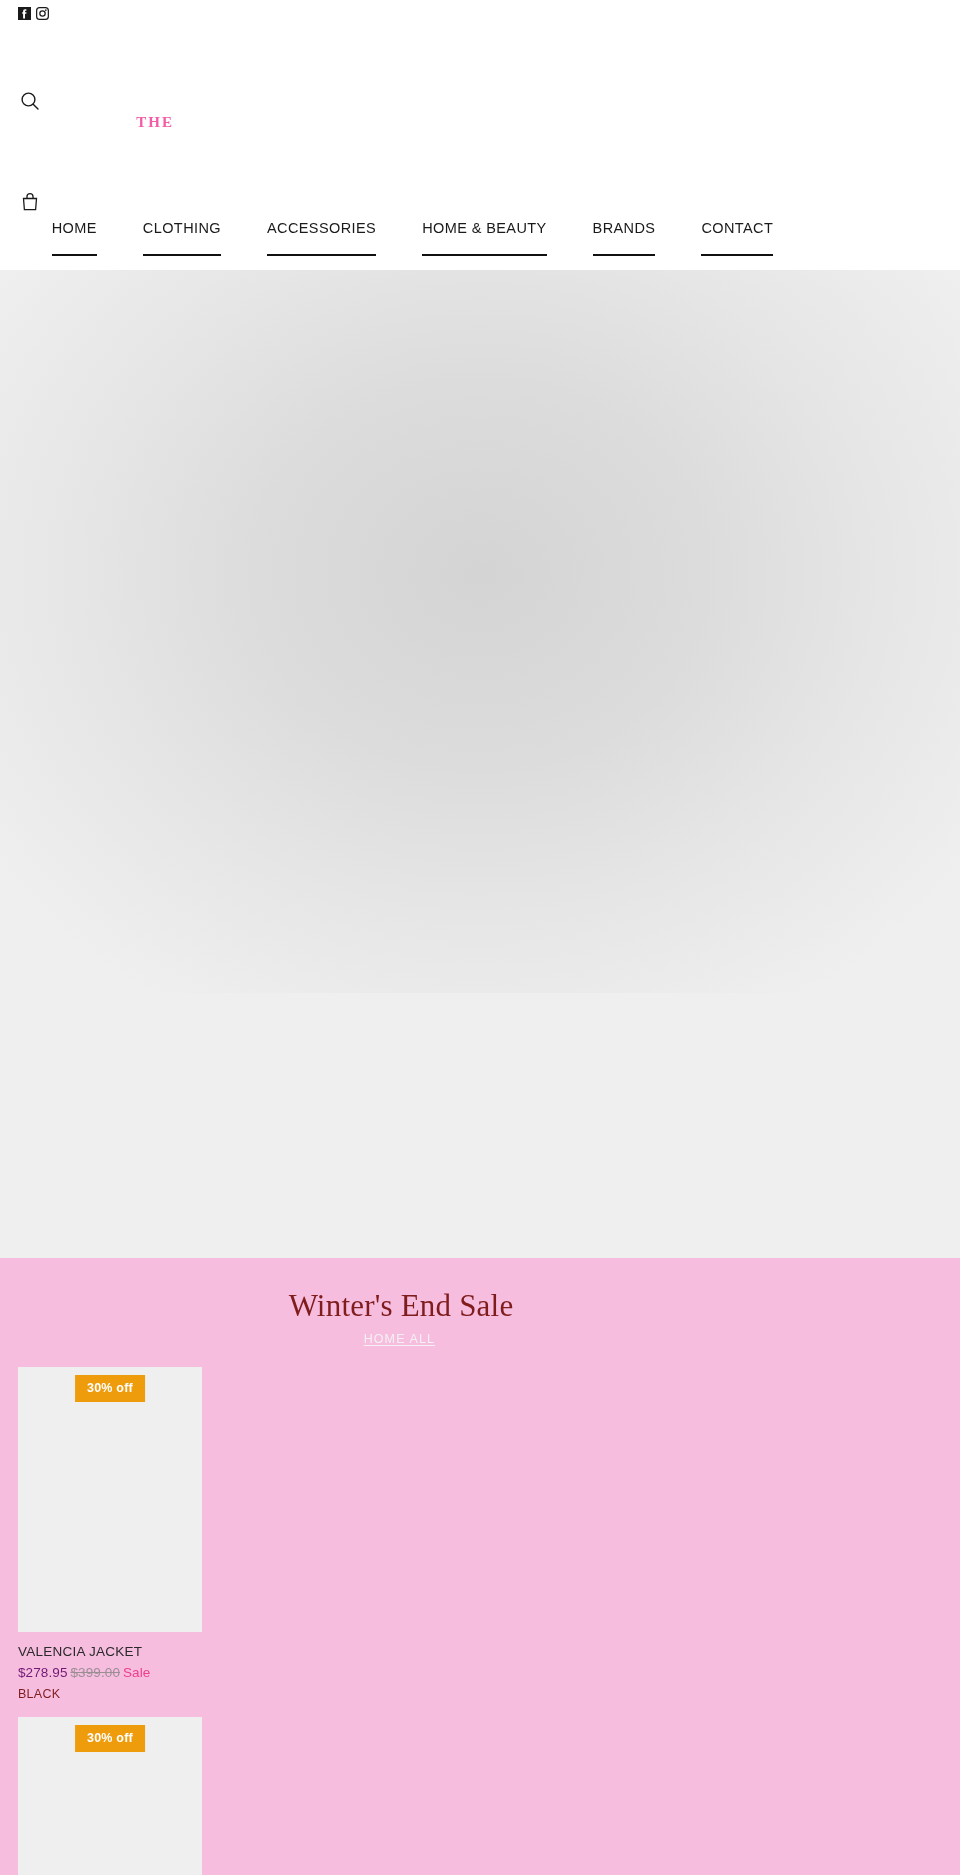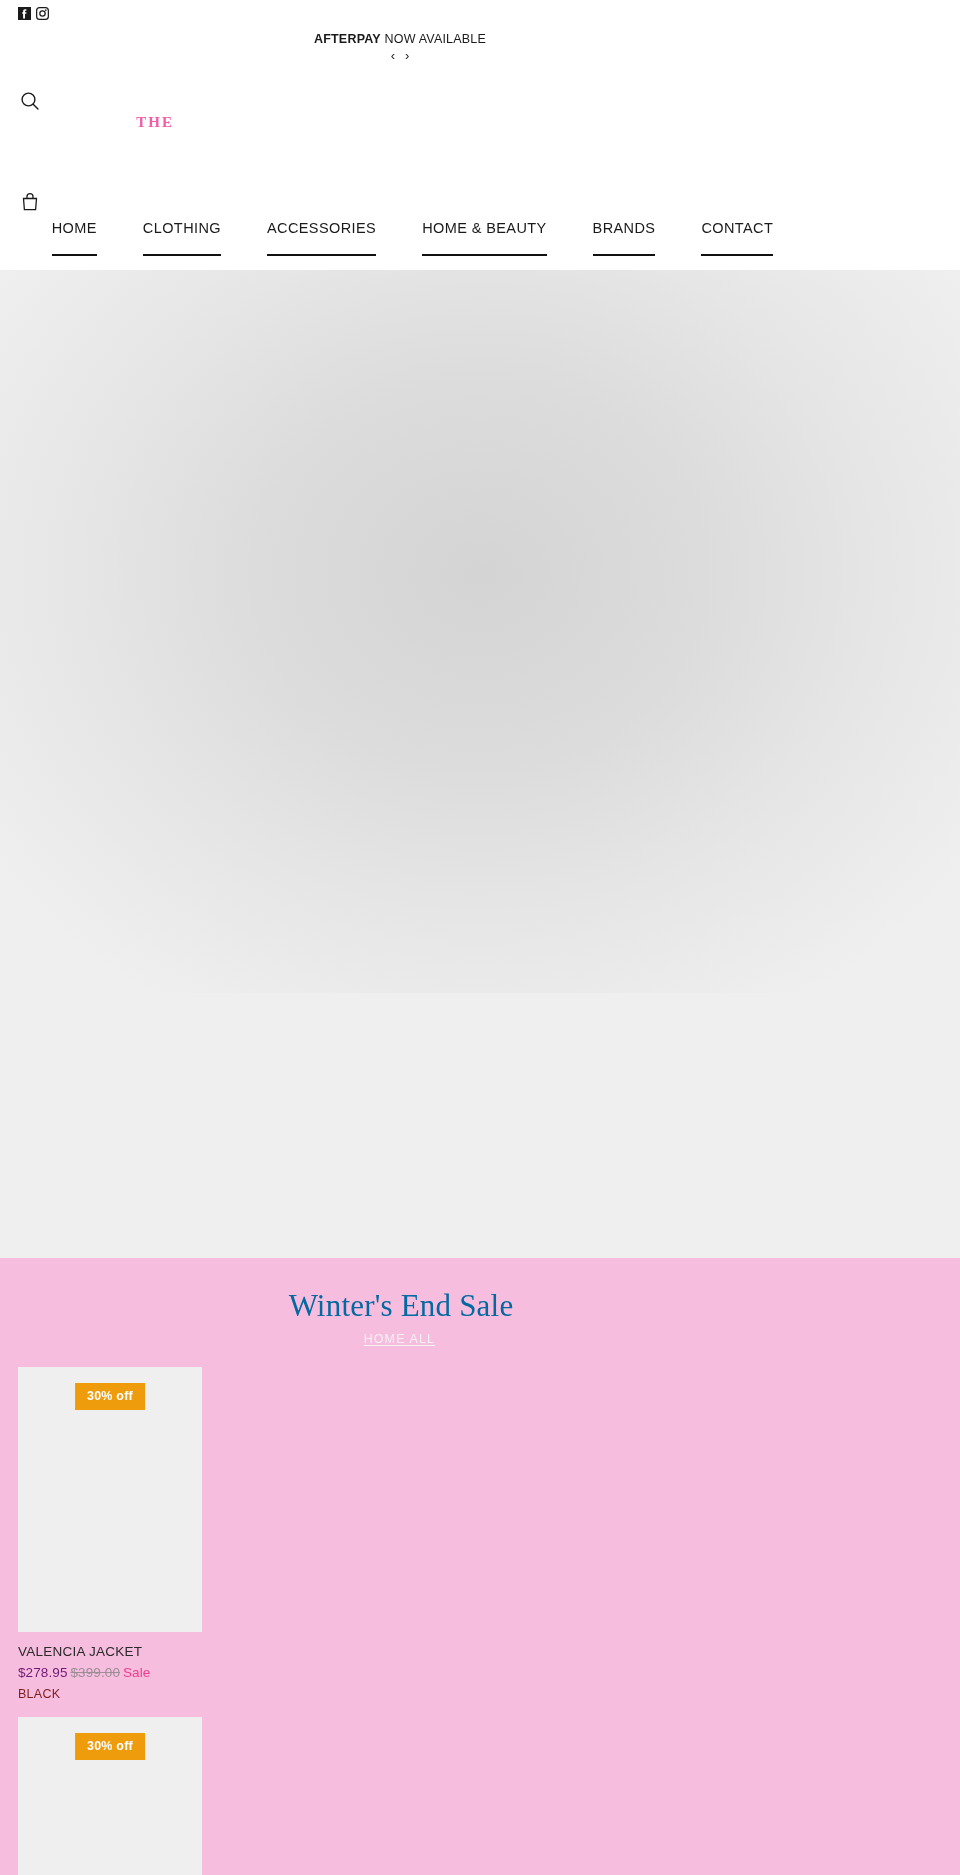--- a/index.html
+++ b/index.html
@@ -153,21 +153,21 @@
     width: 960px;
     min-height: 882px;
     background: #F7BDDF;
     padding-top: 28px;
   }
   .sale-title {
     text-align: center;
     font-family: "Liberation Serif", serif;
     font-weight: 400;
     font-size: 31px;
-    color: #0369a1;
+    color: #7f1d1d;
     line-height: 40px;
     letter-spacing: .2px;
     padding-right: 158px;
   }
   .view-all {
     display: block;
     width: fit-content;
     margin: 6px auto 0;
     margin-right: calc(50% + 79px - 34px);
     text-align: center;
@@ -192,21 +192,21 @@
   }
   .product-media {
     position: relative;
     width: 184px;
     height: 265px;
     background: #efefef;
     overflow: hidden;
   }
   .discount-badge {
     position: absolute;
-    top: 16px;
+    top: 8px;
     left: 50%;
     transform: translateX(-50%);
     background: #EE9B0C;
     color: #ffffff;
     font-size: 12.5px;
     font-weight: 700;
     letter-spacing: .2px;
     padding: 6px 12px 7px;
     line-height: 14px;
     white-space: nowrap;
@@ -256,29 +256,20 @@
     </a>
     <a class="social-ic" href="#" aria-label="Instagram">
       <svg class="social-ic" viewBox="0 0 16 16" xmlns="http://www.w3.org/2000/svg">
         <rect x="0.8" y="0.8" width="14.4" height="14.4" rx="3.6" fill="none" stroke="#1a1a1a" stroke-width="1.5"></rect>
         <circle cx="8" cy="8" r="3.3" fill="none" stroke="#1a1a1a" stroke-width="1.5"></circle>
         <circle cx="12.1" cy="3.9" r="1" fill="#1a1a1a"></circle>
       </svg>
     </a>
   </div>
 
-  <div class="announce-center">
-    <div class="announce-text">
-      <b>AFTERPAY</b><span> NOW AVAILABLE</span>
-    </div>
-    <div class="announce-arrows">
-      <button class="arrow-btn">‹</button>
-      <button class="arrow-btn">›</button>
-    </div>
-  </div>
 </div>
 
 <header class="site-header">
 
   <button class="search-btn" aria-label="Search">
     <svg viewBox="0 0 22 22" width="22" height="22" xmlns="http://www.w3.org/2000/svg">
       <circle cx="9.5" cy="9.5" r="6.4" fill="none" stroke="#1a1a1a" stroke-width="1.4"></circle>
       <line x1="14.2" y1="14.2" x2="19" y2="19" stroke="#1a1a1a" stroke-width="1.4" stroke-linecap="round"></line>
     </svg>
   </button>

